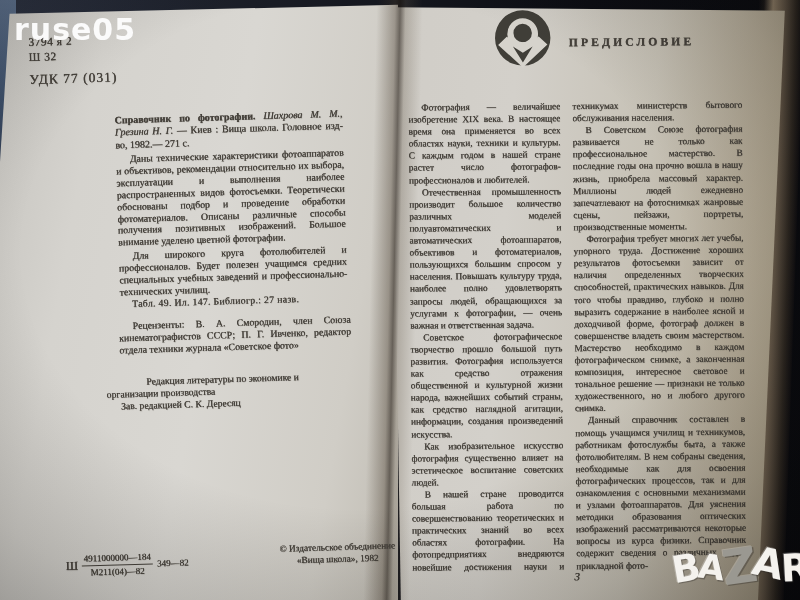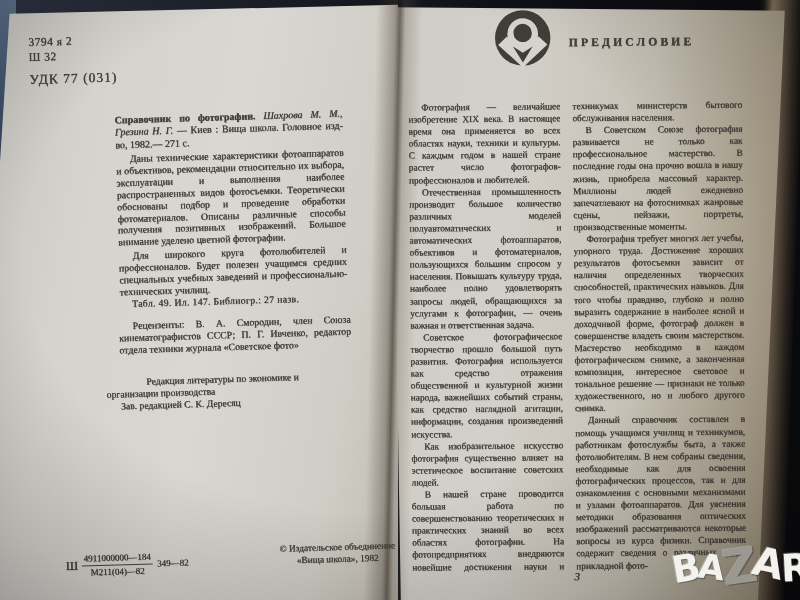--- a/index.html
+++ b/index.html
@@ -146,18 +146,19 @@
       <p class="ink">В Советском Союзе фотография развивается не только как профессиональное мастерство. В последние годы она прочно вошла в нашу жизнь, приобрела массовый характер. Миллионы людей ежедневно запечатлевают на фотоснимках жанровые сцены, пейзажи, портреты, производственные моменты.</p>
       <p class="ink">Фотография требует многих лет учебы, упорного труда. Достижение хороших результатов фотосъемки зависит от наличия определенных творческих способностей, практических навыков. Для того чтобы правдиво, глубоко и полно выразить содержание в наиболее ясной и доходчивой форме, фотограф должен в совершенстве владеть своим мастерством. Мастерство необходимо в каждом фотографическом снимке, а законченная композиция, интересное световое и тональное решение — признаки не только художественного, но и любого другого снимка.</p>
       <p class="ink">Данный справочник составлен в помощь учащимся училищ и техникумов, работникам фотослужбы быта, а также фотолюбителям. В нем собраны сведения, необходимые как для освоения фотографических процессов, так и для ознакомления с основными механизмами и узлами фотоаппаратов. Для уяснения методики образования оптических изображений рассматриваются некоторые вопросы из курса физики. Справочник содержит сведения о различных видах прикладной фото-</p>
     </div>
 
     <div class="abs pagenum ink">3</div>
   </div>
 
   <div class="vignette"></div>
 
+  <div class="wm-ruse">ruse05</div>
 
   <div class="wm-bazar">
     <span class="bz0">B</span><span class="bz1">A</span><span class="bz2">Z</span><span class="bz3">A</span><span class="bz4">R</span>
   </div>
 
 </div>
 
 </body></html>

